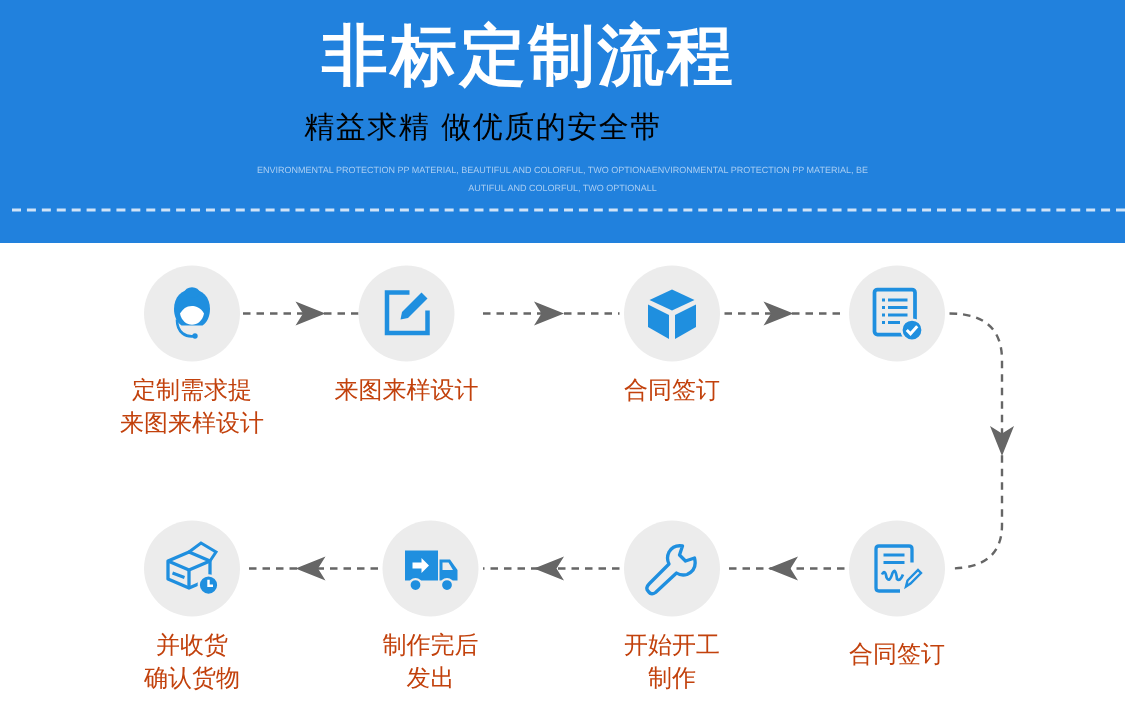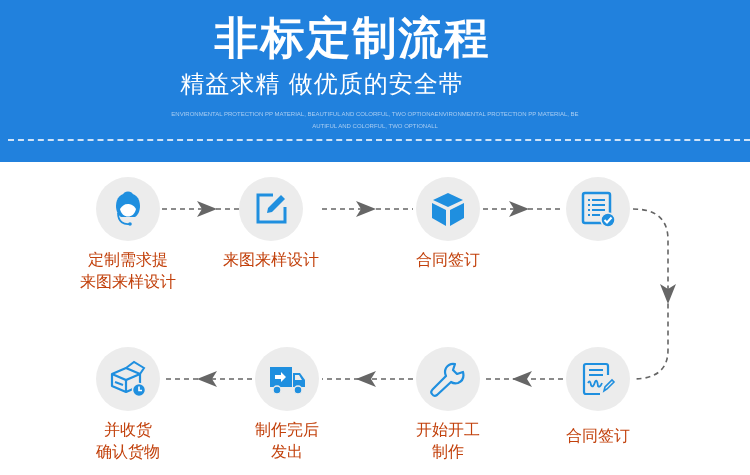--- a/index.html
+++ b/index.html
@@ -1,22 +1,22 @@
 <!DOCTYPE html>
 <html><head>
 <meta charset="utf-8">
 <style>
   html, body { margin: 0; padding: 0; }
   body { width: 750px; height: 475px; background: #ffffff; position: relative; overflow: hidden;
          font-family: "DejaVu Sans", "Liberation Sans", sans-serif; }
   .header { position: absolute; left: 0; top: 0; width: 750px; height: 162px; background: #2181dd; }
   .title { position: absolute; left: 0; width: 617px; top: 10px; text-align: center; color: #fff;
            font-size: 44px; font-weight: bold; letter-spacing: 2px; line-height: 56px; margin-left: 44px; }
-  .subtitle { position: absolute; left: 0; width: 644px; top: 70px; text-align: center; color: #ffffff;
-              font-size: 24px; line-height: 28px; letter-spacing: 1px; }
+  .subtitle { position: absolute; left: 0; width: 644px; top: 70px; text-align: center; color: #000000;
+              font-size: 20px; line-height: 28px; letter-spacing: 1px; }
   .english { position: absolute; left: 160px; width: 430px; top: 108px; text-align: center; color: #a9cdf2;
              font-size: 6px; line-height: 12px; font-family: "Liberation Sans", sans-serif; }
   .dash-line { position: absolute; left: 8px; right: 0; top: 139px; border-top: 2px dashed #cfe3f8; }
 
   .step { position: absolute; width: 130px; text-align: center; }
   .circle { width: 64px; height: 64px; border-radius: 50%; background: #ececec; margin: 0 auto;
             display: flex; align-items: center; justify-content: center; }
   .label { margin-top: 8px; font-size: 16px; color: #c2410c; line-height: 22px; }
 
   svg.conn { position: absolute; left: 0; top: 0; }

